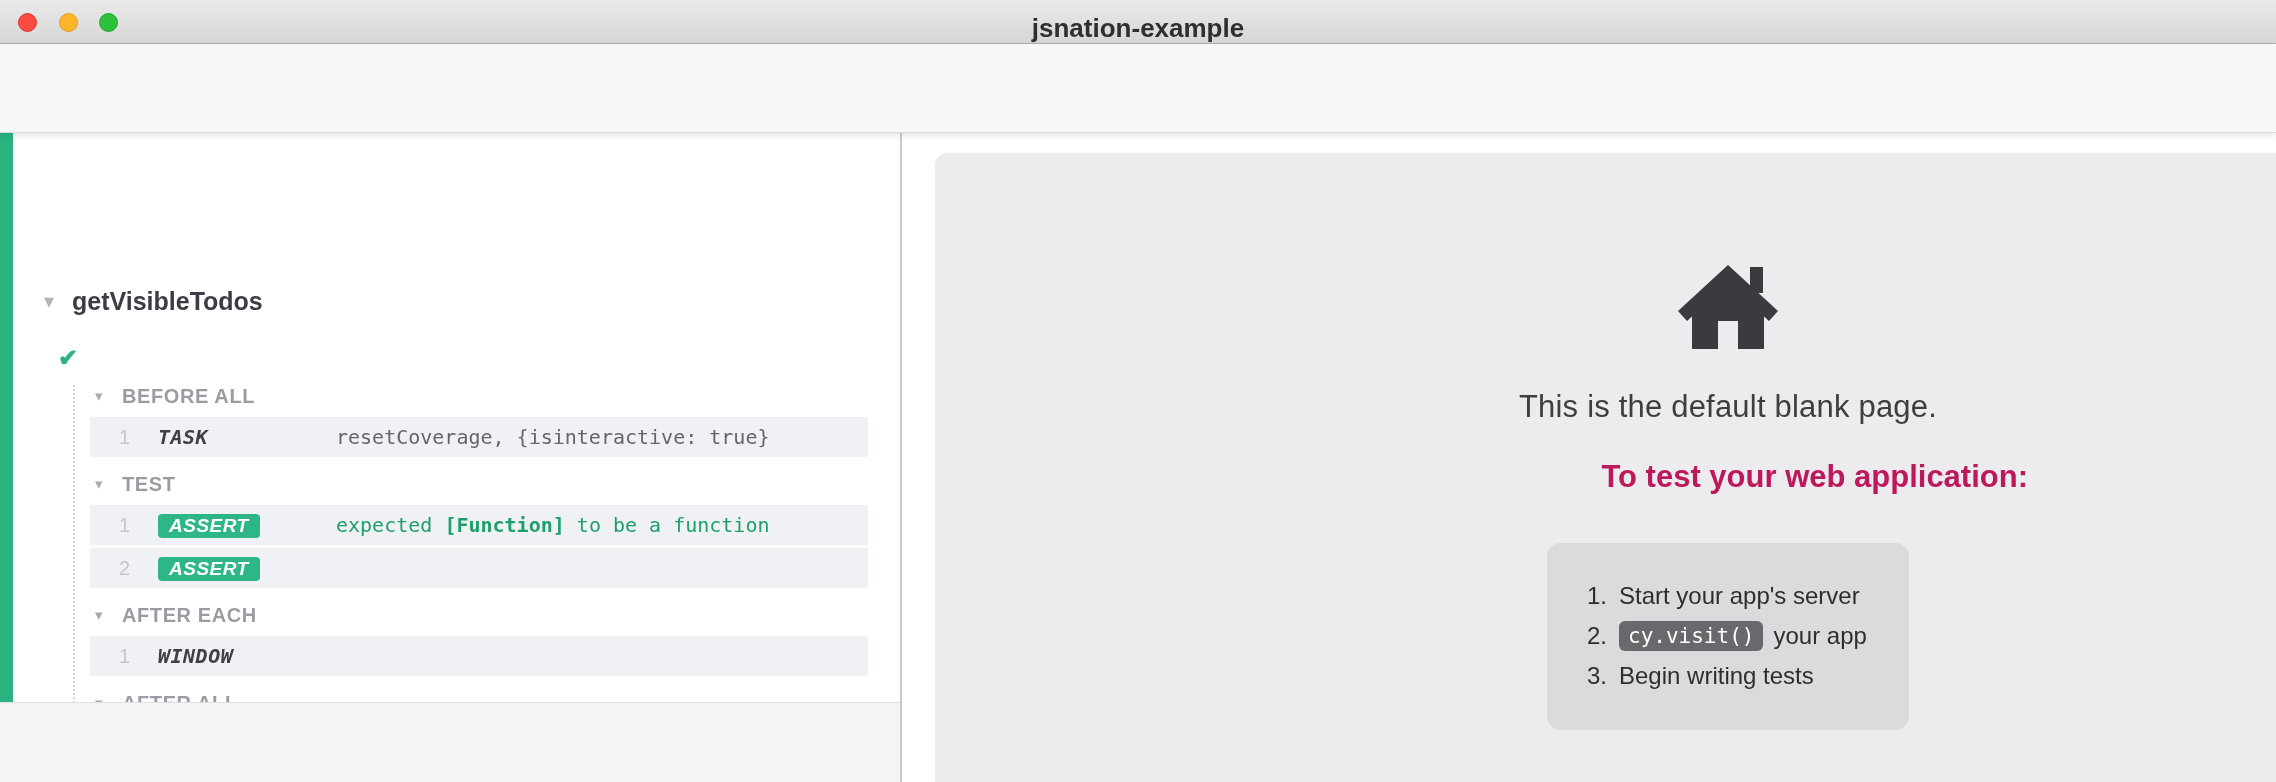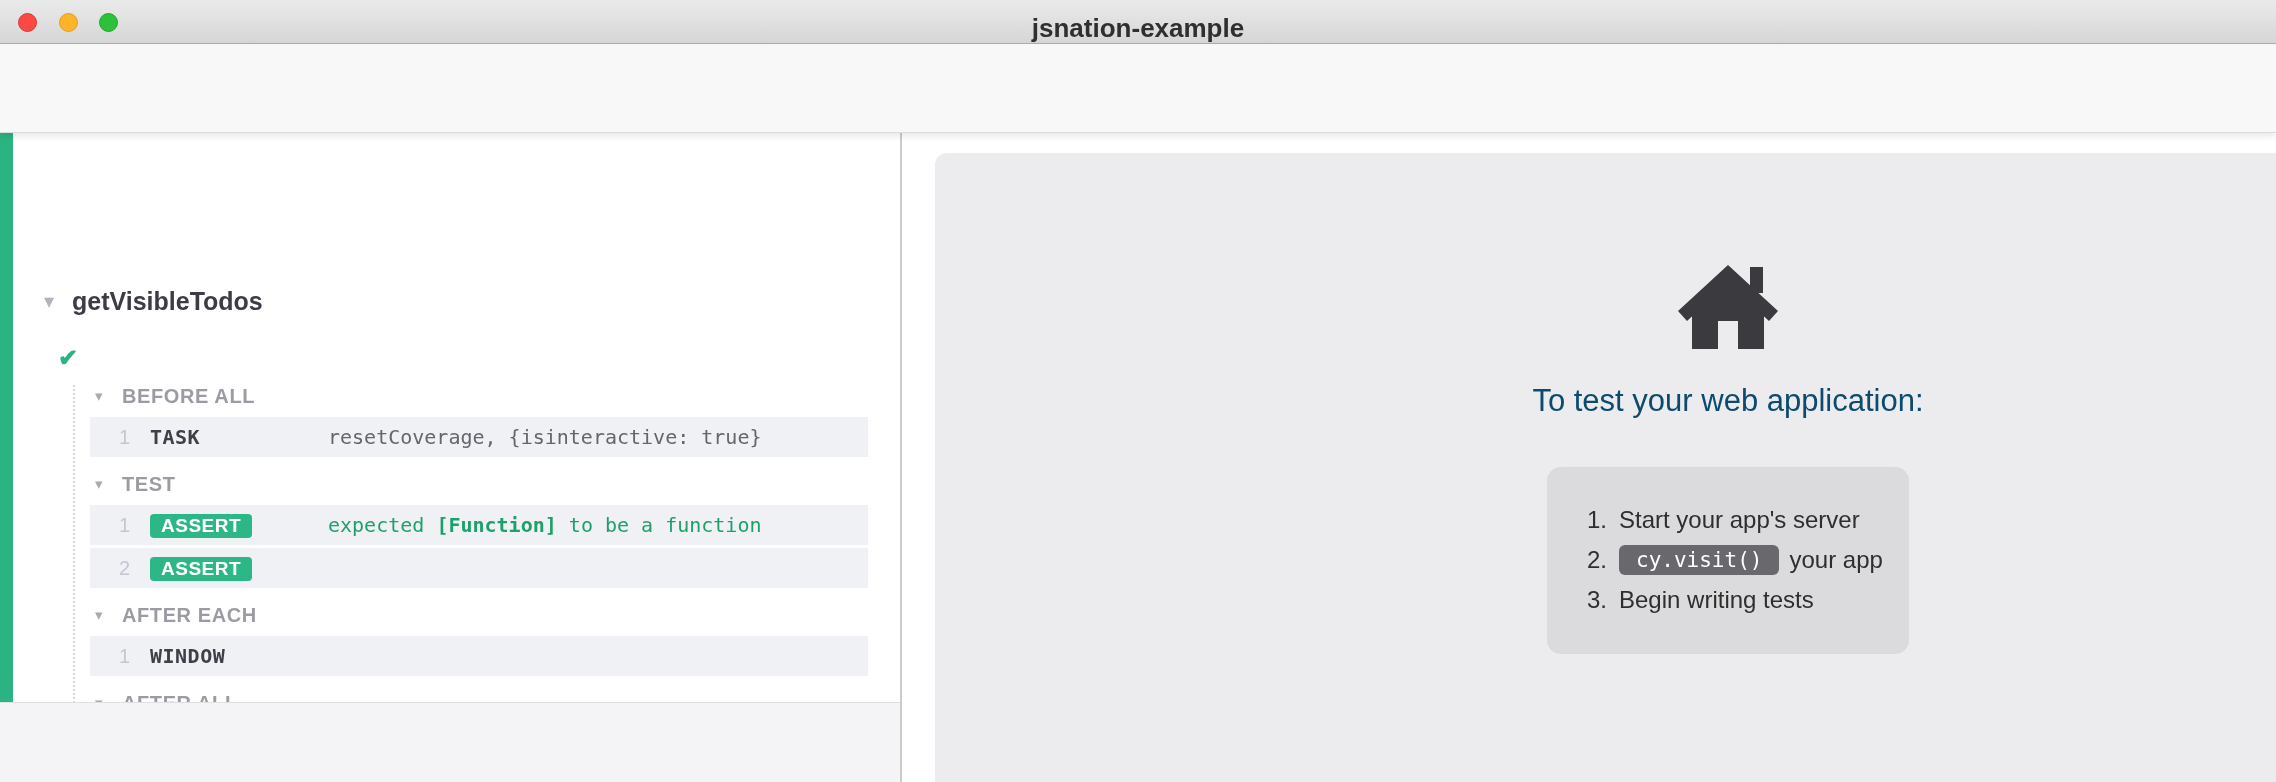--- a/index.html
+++ b/index.html
@@ -121,23 +121,24 @@
   .hook-caret { color:#a9a9b1; font-size:15px; width:27px; }
   .hook-label { font-size:20px; font-weight:600; color:#9b9ba3; letter-spacing:.6px; }
   .cmd-row {
     margin-left:90px; width:778px; height:40px; background:#eff1f4;
     display:flex; align-items:center; margin-bottom:3px; cursor:pointer;
   }
   .cmd-num {
     width:40px; text-align:right; font-size:20px; color:#c6c6d0; flex:none;
   }
   .cmd-name {
-    margin-left:20px; width:178px; flex:none;
+    margin-left:28px; width:178px; flex:none;
     font-size:20px; font-weight:bold; color:#3f3f47; letter-spacing:.5px;
     font-family:"DejaVu Sans Mono", monospace;
+    font-style:italic;
   }
   .cmd-badge {
     display:inline-block; background:#2eb786; color:#fff;
     font-size:19px; font-weight:bold; letter-spacing:.5px;
     padding:1px 11px; border-radius:4px;
     font-family:"Liberation Sans", sans-serif;
   }
   .cmd-msg {
     font-family:"DejaVu Sans Mono", monospace; font-size:20px; color:#65656d;
     white-space:nowrap; overflow:hidden;
@@ -149,30 +150,30 @@
   .aut { position:absolute; left:902px; top:133px; width:1374px; height:649px; background:#fff; }
   .aut-frame {
     position:absolute; left:33px; top:20px; width:1341px; height:629px;
     background:#ececee; border-radius:12px 0 0 0;
   }
   .aut-content { position:absolute; left:493px; top:0; width:600px; text-align:center; }
   .home-icon { margin-top:112px; }
   .aut-heading {
     margin-top:40px; font-size:31px; font-weight:300; color:#3e3e3e; letter-spacing:.2px;
   }
-  .aut-subheading { margin-top:34px; font-size:31px; font-weight:400; color:#0c4a6e; }
+  .aut-subheading { margin-top:34px; font-size:31px; font-weight:700; color:#be185d;text-align:right; }
   .steps-box {
     margin:48px auto 0; width:362px; height:187px; background:#dbdbdd;
     border-radius:14px; text-align:left; padding:33px 0 0 40px;
   }
   .step { display:flex; align-items:center; height:40px; font-size:24px; color:#2e2e2e; }
   .step .n { width:32px; flex:none; }
   .step .code {
     background:#69696d; color:#fff; font-family:"DejaVu Sans Mono", monospace;
-    font-size:21px; padding:3px 17px; border-radius:6px; margin-right:10px;
+    font-size:21px; padding:3px 9px; border-radius:6px; margin-right:10px;
   }
   svg { display:block; }
 </style>
 </head>
 <body>
 
 <div class="titlebar">
   <div class="window-title">jsnation-example</div>
   <div class="traffic t-close"></div>
   <div class="traffic t-min"></div>
@@ -310,20 +311,21 @@
 <div class="aut">
   <div class="aut-frame">
     <div class="aut-content">
       <div class="home-icon" style="display:flex;justify-content:center;">
         <svg width="100" height="84" viewBox="0 0 100 84">
           <polygon points="50,0 100,46 91,56 50,18 9,56 0,46" fill="#3b3b3f"></polygon>
           <rect x="72" y="2" width="13" height="26" fill="#3b3b3f"></rect>
           <path d="M 14 46 L 50 13 L 86 46 L 86 84 L 60 84 L 60 56 L 40 56 L 40 84 L 14 84 Z" fill="#3b3b3f"></path>
         </svg>
       </div>
+      <div class="aut-heading">This is the default blank page.</div>
       <div class="aut-subheading">To test your web application:</div>
       <div class="steps-box" id="steps-list">
           <div class="step">
             <span class="n">1.</span>
             <span>Start your app's server</span>
           </div>
           <div class="step">
             <span class="n">2.</span>
             <span class="code">cy.visit()</span>
             <span>your app</span>

